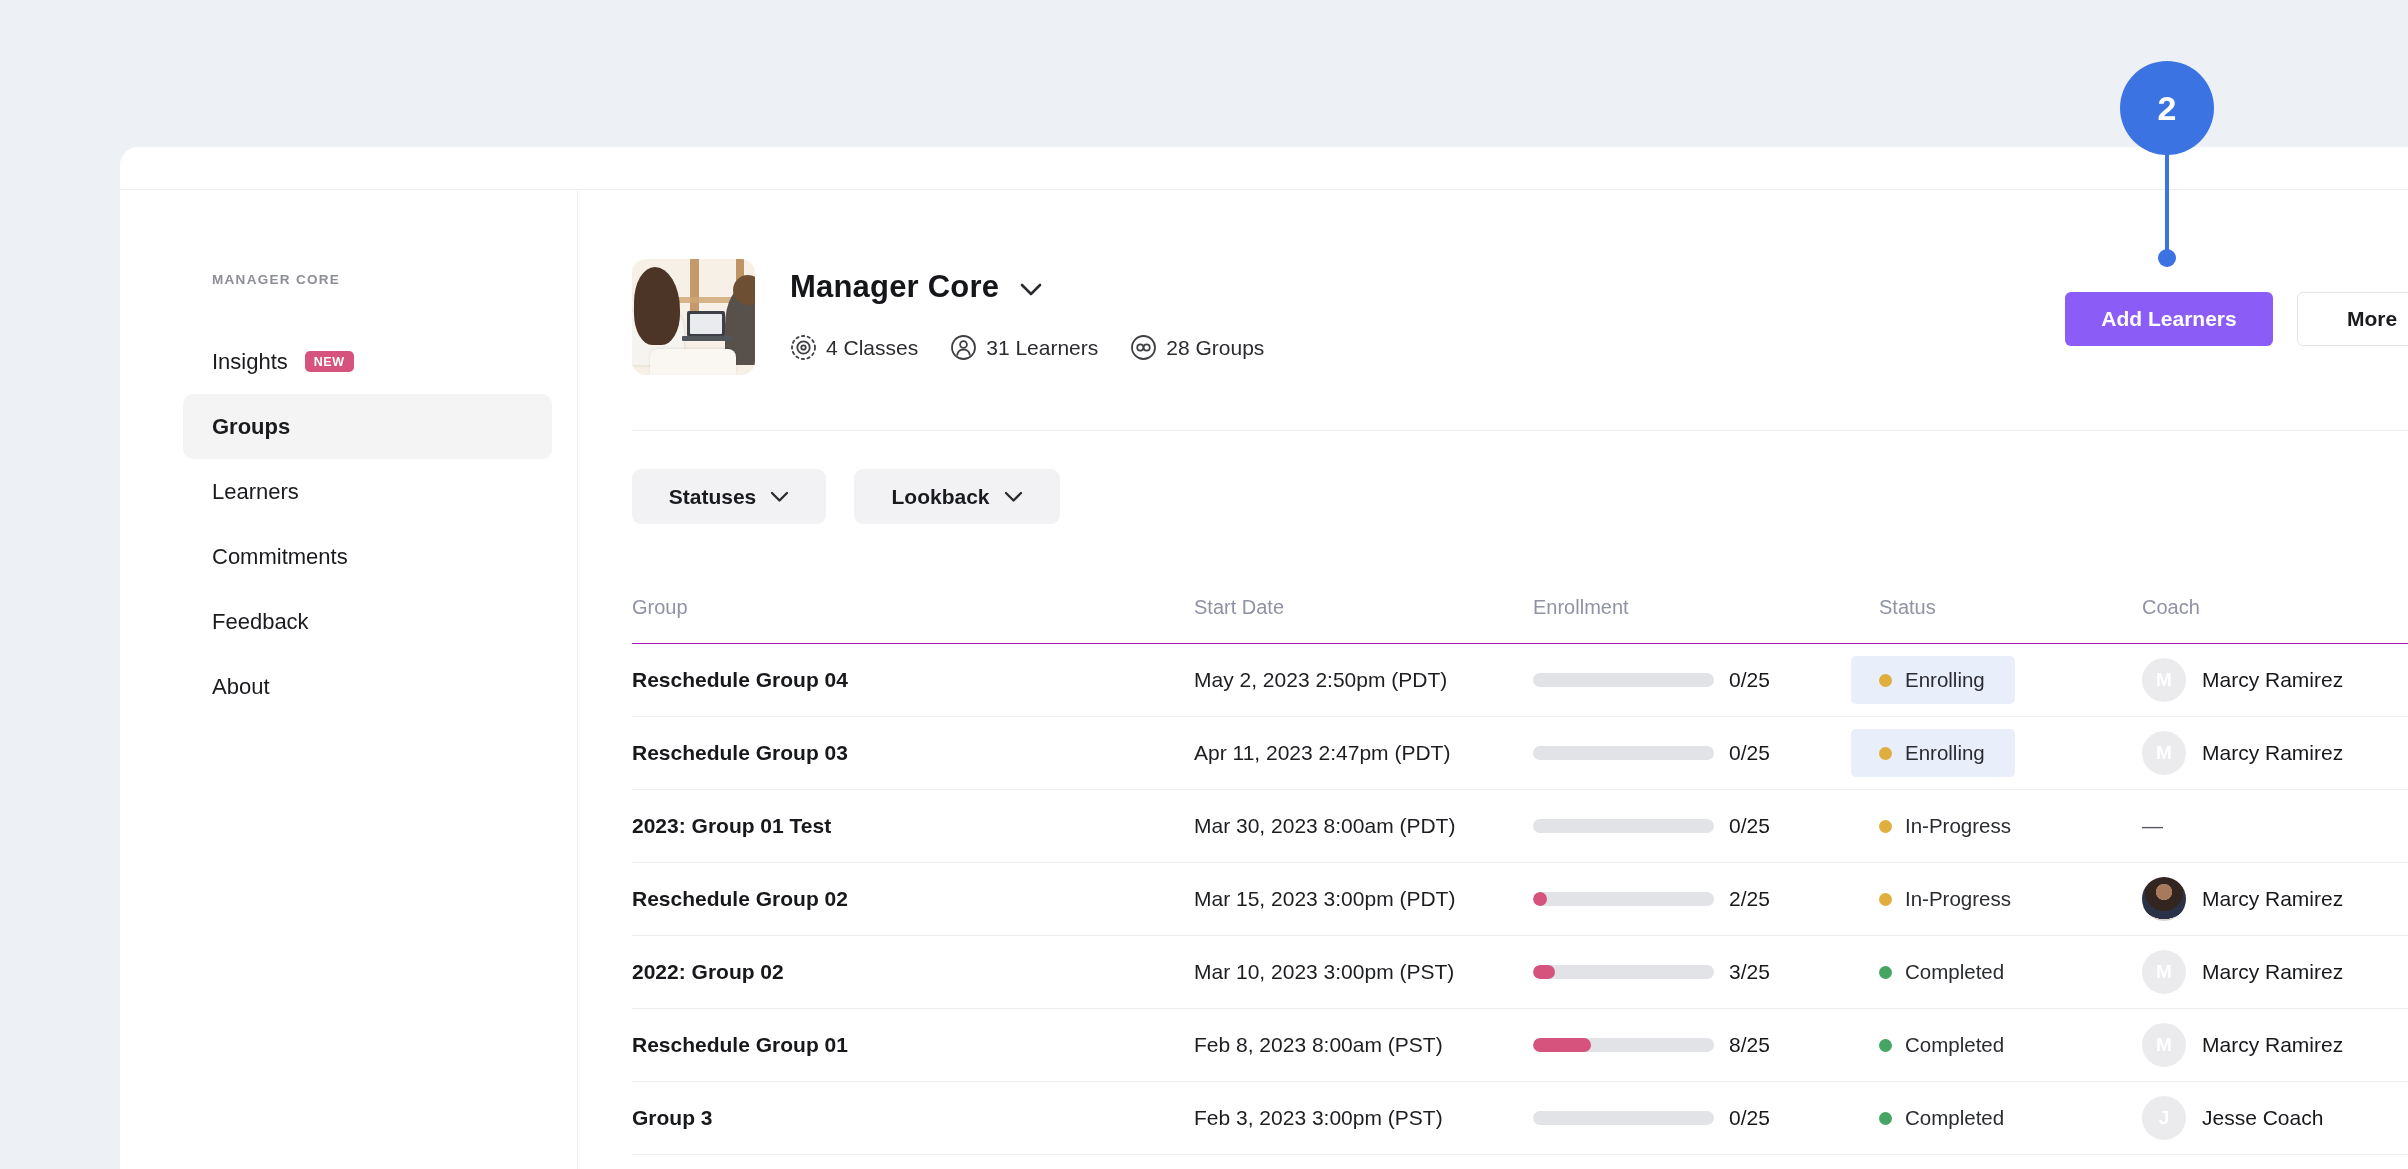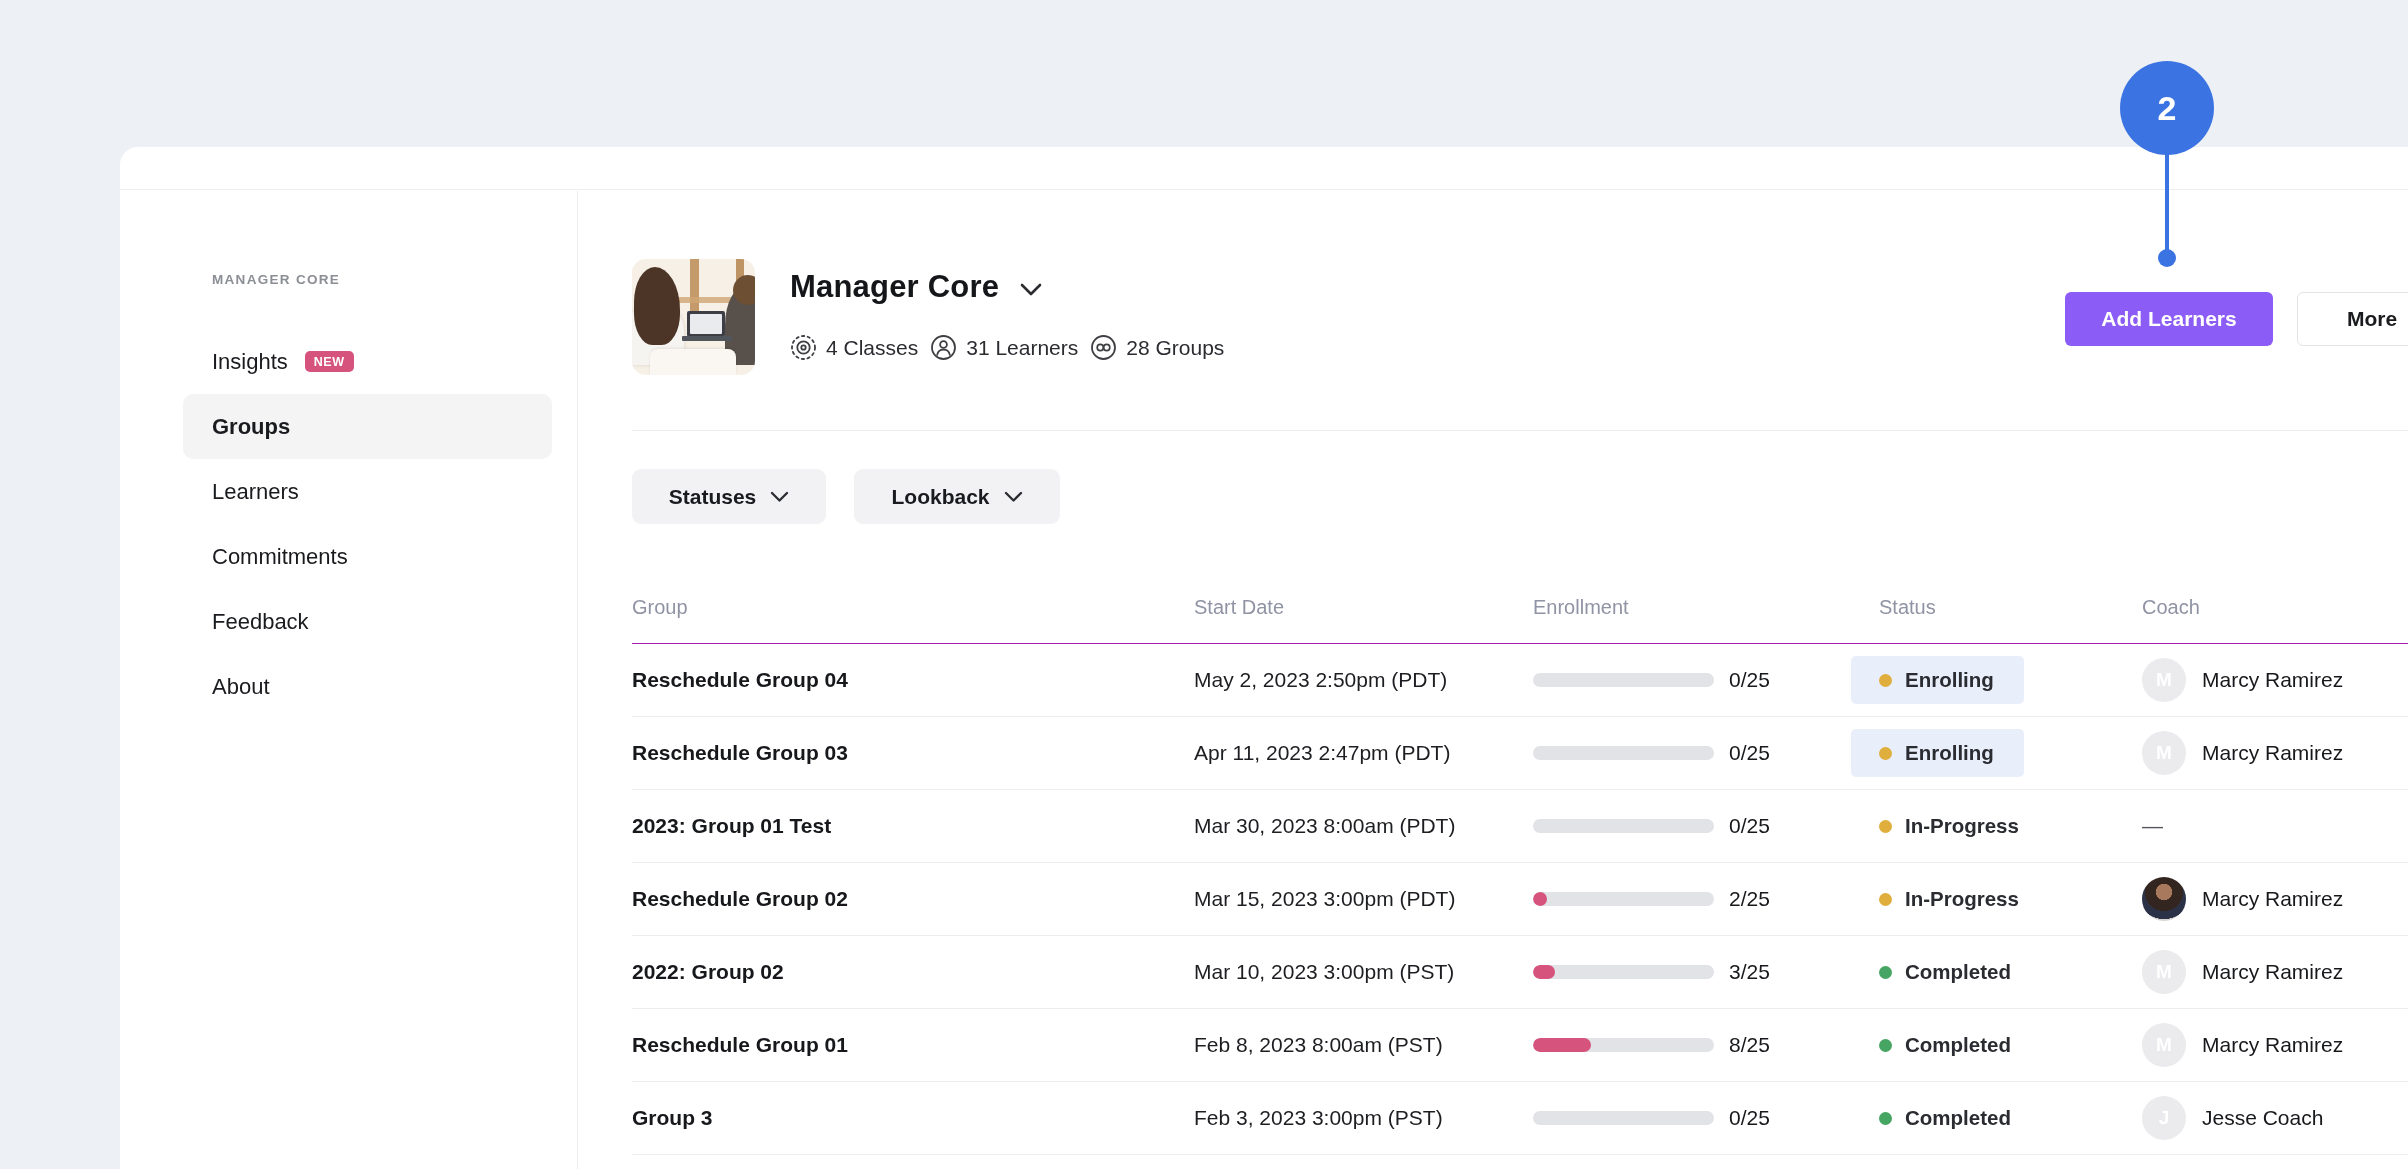--- a/index.html
+++ b/index.html
@@ -69,21 +69,21 @@
 
   .group-title-row {
     position:absolute; left:211px; top:78px;
     display:flex; align-items:center; gap:20px;
   }
   .group-title { font-size:31px; font-weight:700; color:#151619; letter-spacing:.2px; }
   .title-chevron { margin-top:4px; cursor:pointer; }
 
   .stats-row {
     position:absolute; left:211px; top:143px;
-    display:flex; align-items:center; gap:12px;
+    display:flex; align-items:center; gap:32px;
     font-size:21px; color:#2b2c30;
   }
   .stat { display:flex; align-items:center; gap:9px; }
   .stat svg { display:block; }
 
   .header-buttons { position:absolute; top:101px; left:1486px; display:flex; gap:24px; }
   .btn {
     height:54px; display:flex; align-items:center; justify-content:center;
     border-radius:6px; font-size:21px; font-weight:700; cursor:pointer;
     font-family:"Liberation Sans", sans-serif; border:none;
@@ -123,21 +123,20 @@
     overflow:hidden; position:relative;
   }
   .progress-fill { position:absolute; left:0; top:0; bottom:0; background:#d5537c; border-radius:7px; }
   .enroll-count { font-size:21px; color:#17181b; }
 
   .status-badge {
     display:inline-flex; align-items:center; gap:13px;
     font-size:20.5px; color:#2a2c31;
     padding:12px 30px 12px 28px; margin-left:-28px; border-radius:5px;
     justify-self:start;
-    font-weight:bold;
   }
   .status-badge.highlighted { background:#e9eefb; }
   .dot { width:13px; height:13px; border-radius:50%; flex:none; }
   .dot.yellow { background:#e0ae3c; }
   .dot.green  { background:#46a562; }
 
   .cell-coach { display:flex; align-items:center; gap:16px; }
   .avatar {
     width:44px; height:44px; border-radius:50%; flex:none;
     background:#ebebee; color:#ffffff;

